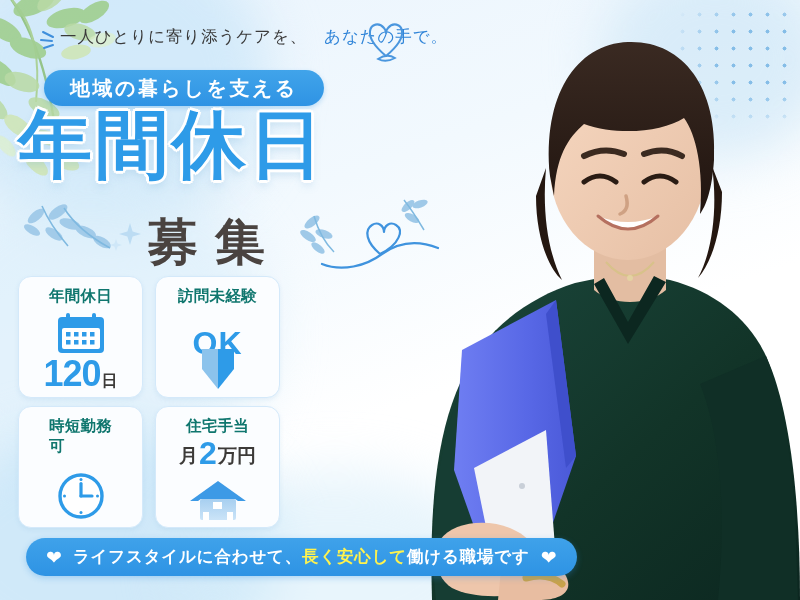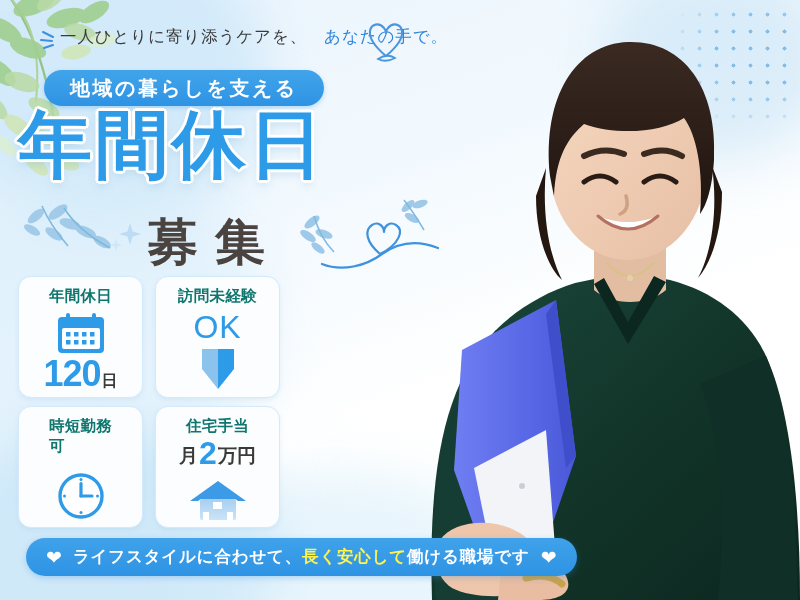--- a/index.html
+++ b/index.html
@@ -302,21 +302,21 @@
           <span class="hl">
             <span class="big-num">120</span>
             <span class="unit-sm">日</span>
           </span>
         </div>
       </div>
 
 
       <div class="card">
         <div class="card-t">訪問未経験</div>
-        <div style="font-size:32px;font-weight:400;color:#2e9be8;line-height:1;margin-top:5px;letter-spacing:1px">OK</div>
+        <div style="font-size:32px;font-weight:700;color:#2e9be8;line-height:1;margin-top:21px;letter-spacing:1px">OK</div>
         <div class="card-icon">
           <svg width="36" height="44" viewBox="0 0 36 44">
             <path d="M2 2 L18 2 L18 42 L2 22 Z" fill="#8cc3ec"></path>
             <path d="M18 2 L34 2 L34 22 L18 42 Z" fill="#2e9be8"></path>
           </svg>
         </div>
       </div>
 
     </div>
 

